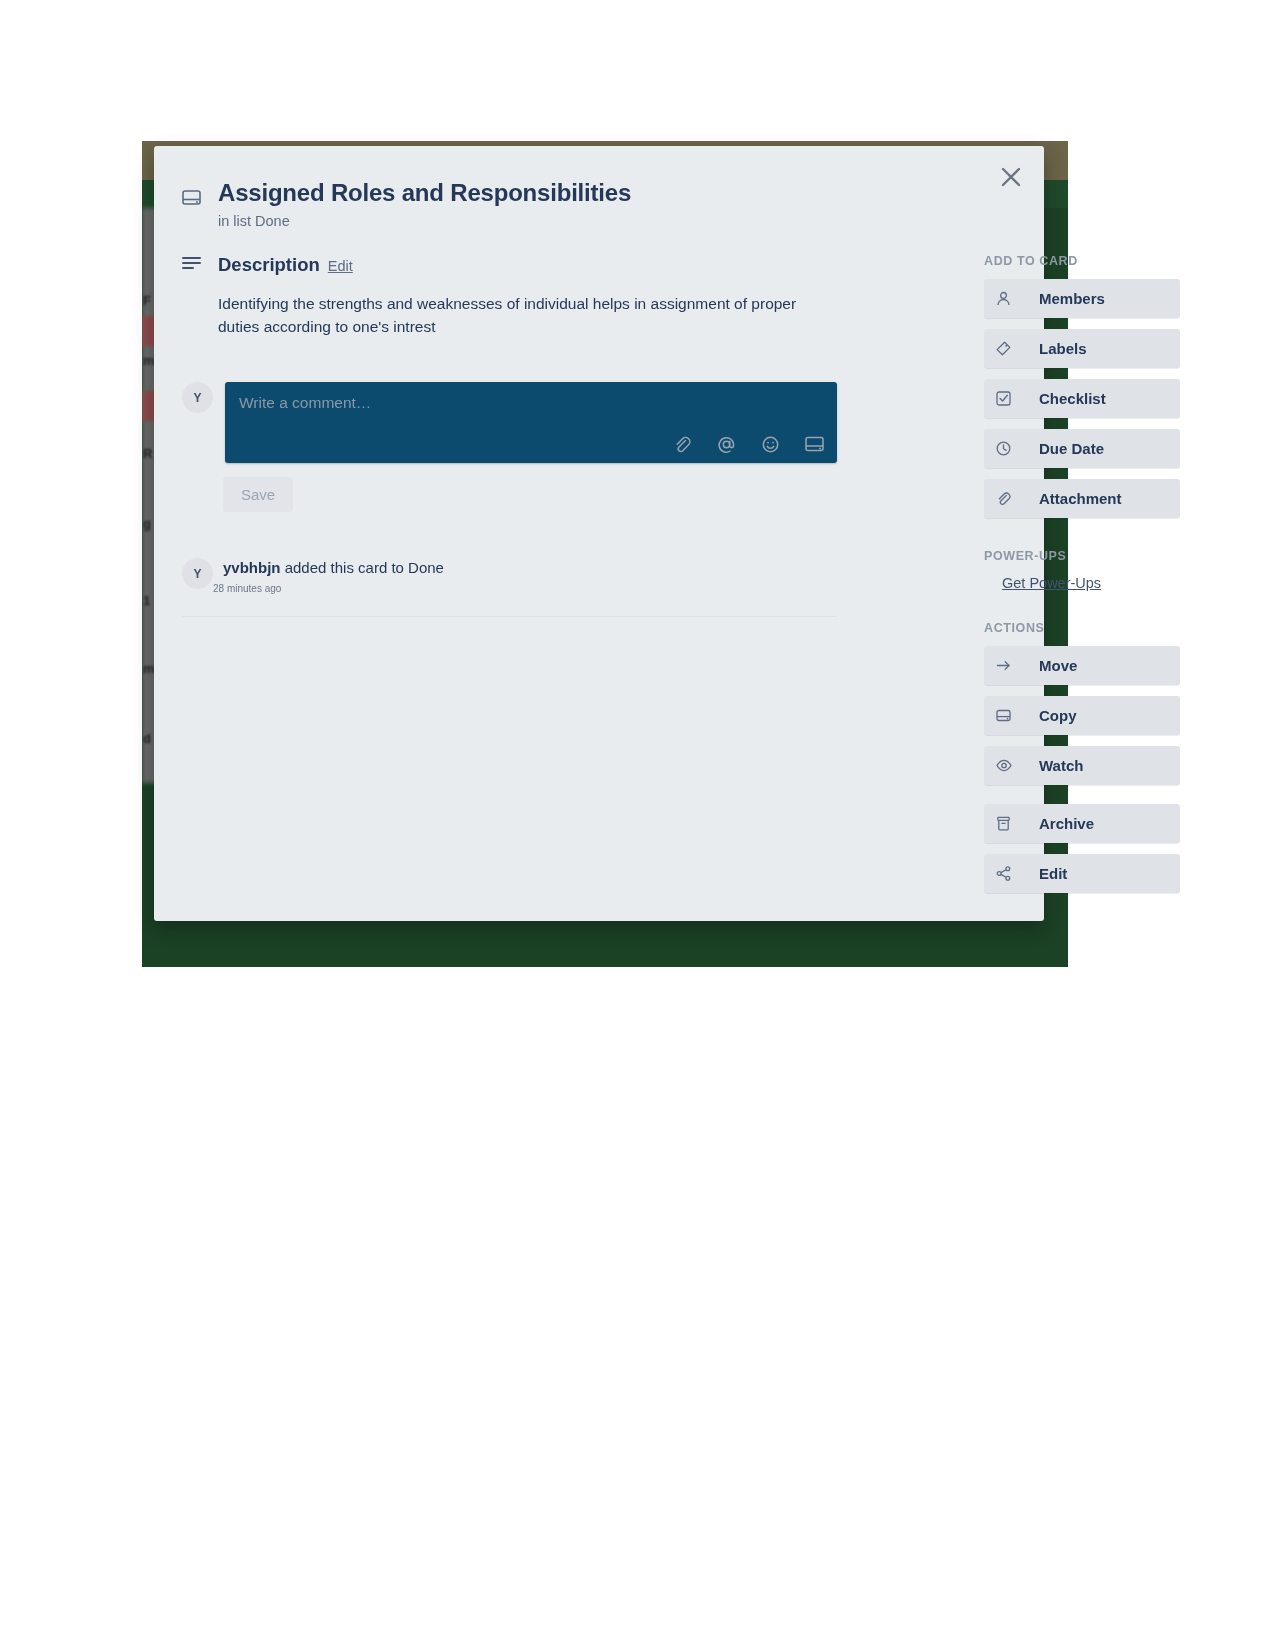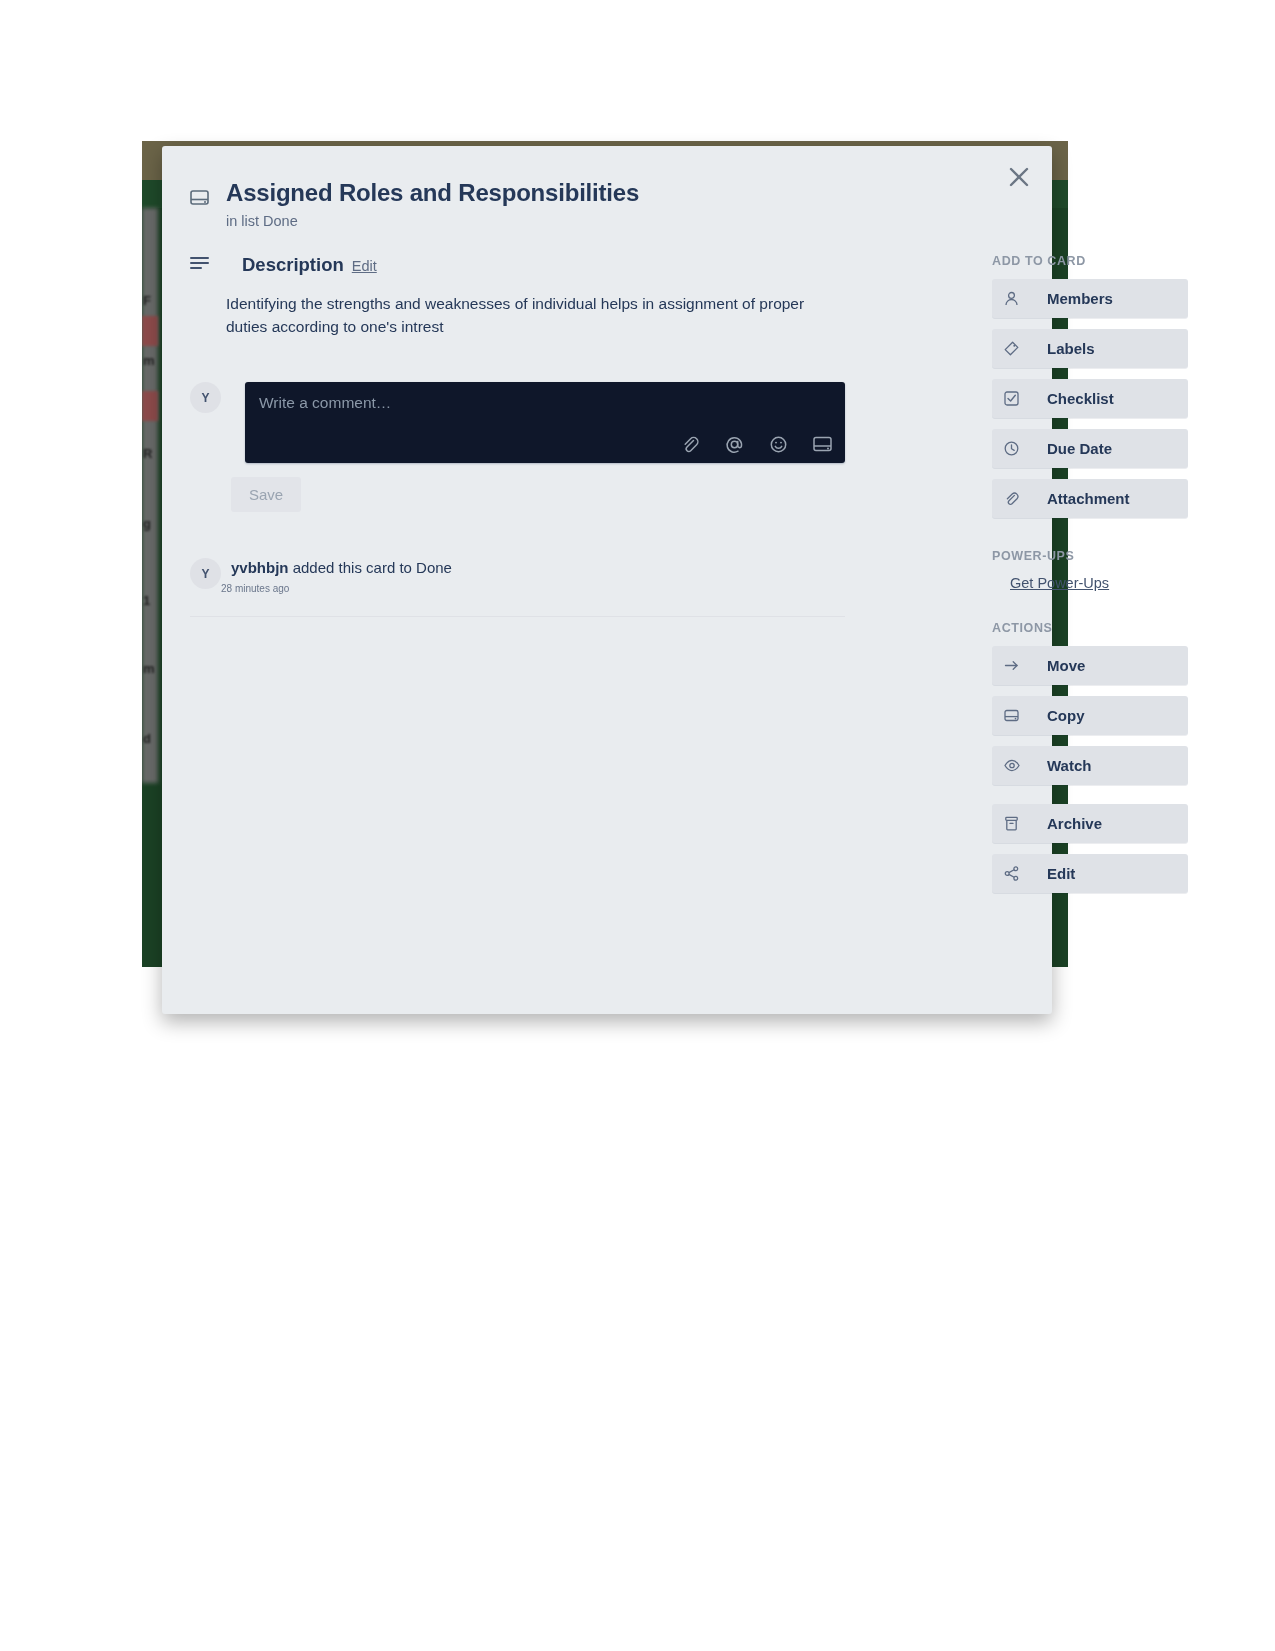--- a/index.html
+++ b/index.html
@@ -71,24 +71,24 @@
     font-size: 13px;
     color: #222;
     font-weight: bold;
     filter: blur(1.2px);
     font-family: "Liberation Sans", sans-serif;
   }
 
   
   .modal {
     position: absolute;
-    left: 162px;
+    left: 154px;
     top: 146px;
     width: 890px;
-    height: 868px;
+    height: 775px;
     background: #e9ecef;
     border-radius: 3px;
     box-shadow: 0 8px 20px rgba(0,0,0,0.30);
   }
 
   .close-btn {
     position: absolute;
     right: 16px;
     top: 14px;
     width: 34px;
@@ -150,21 +150,21 @@
     min-height: 26px;
   }
   .sec-icon {
     position: absolute;
     left: 0;
     top: 2px;
     width: 22px;
     color: #42526e;
   }
   .sec-title {
-    margin-left: 52px;
+    margin-left: 36px;
     font-size: 18.5px;
     font-weight: bold;
     color: #253858;
     display: inline-block;
   }
   .sec-edit {
     font-size: 14.5px;
     color: #5e6c84;
     text-decoration: underline;
     margin-left: 8px;
@@ -195,23 +195,23 @@
     justify-content: center;
     flex: 0 0 auto;
   }
 
   .comment-row {
     display: flex;
     align-items: flex-start;
     margin-top: 14px;
   }
   .comment-box {
-    margin-left: 24px;
+    margin-left: 12px;
     flex: 1;
-    background: #0f172a;
+    background: #0c4a6e;
     border-radius: 3px;
     box-shadow: 0 1px 2px rgba(9,30,66,0.25);
     height: 81px;
     position: relative;
   }
   .comment-placeholder {
     position: absolute;
     left: 14px;
     top: 12px;
     font-size: 15.5px;

